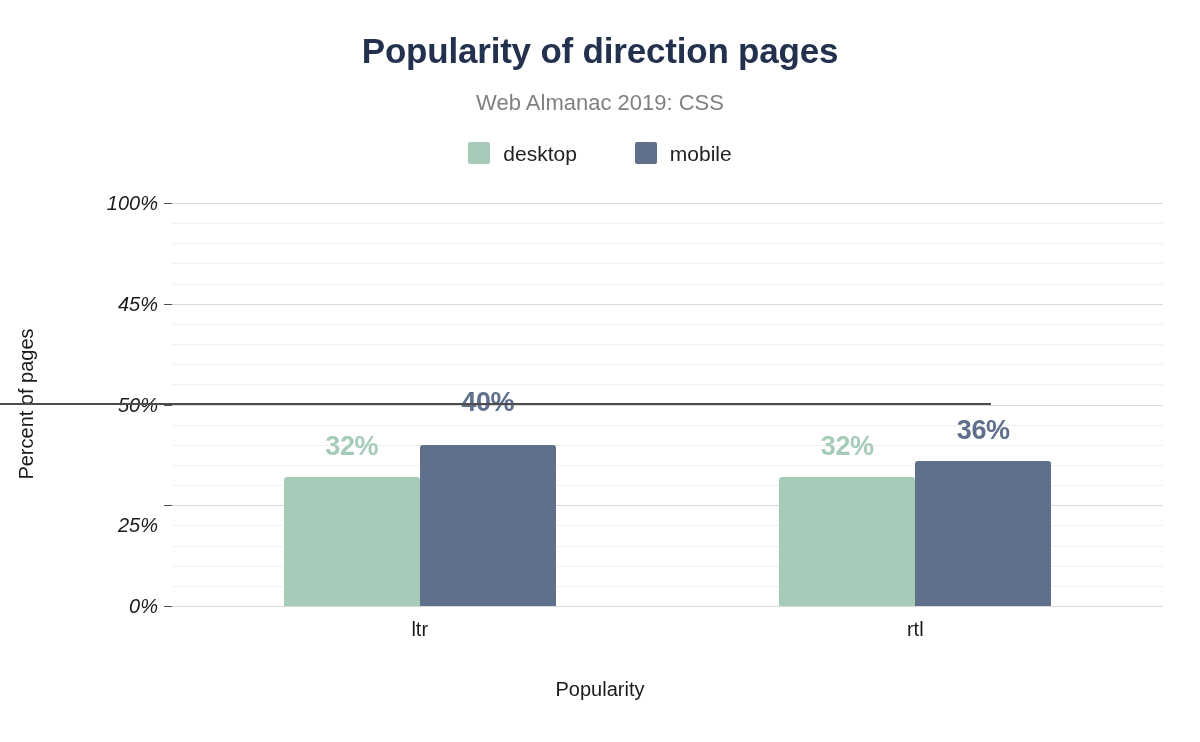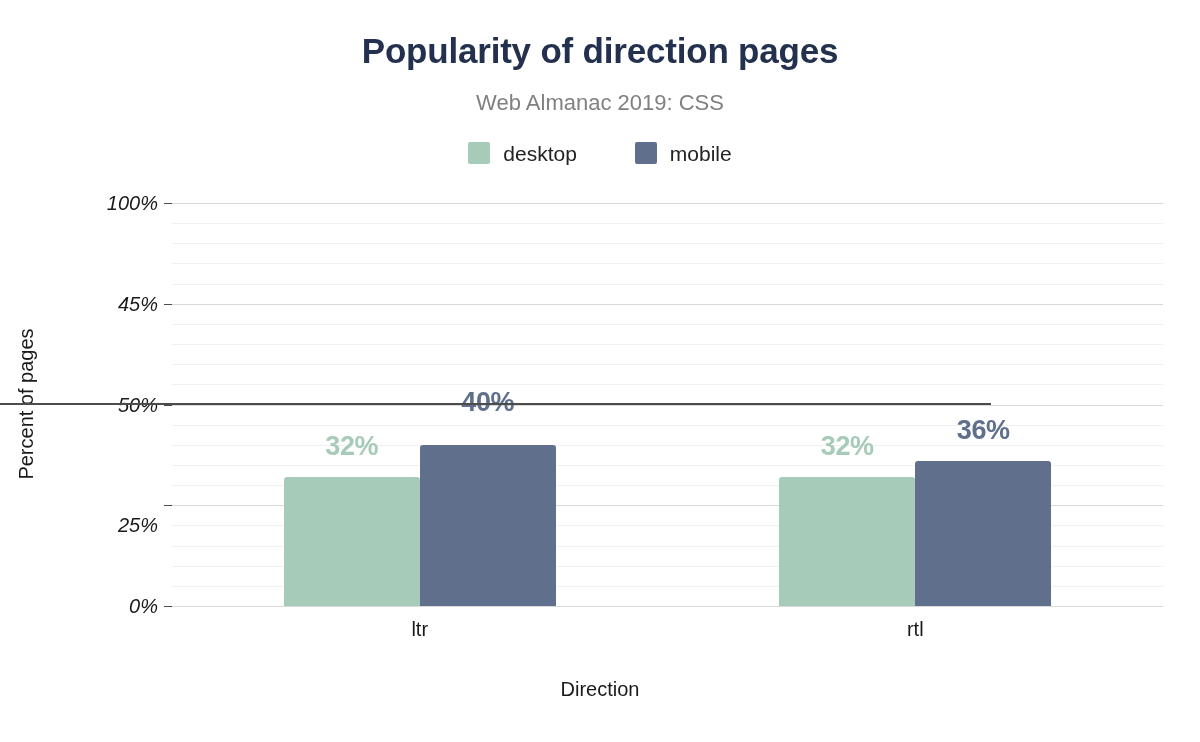--- a/index.html
+++ b/index.html
@@ -233,21 +233,21 @@
       <div class="bar-value-label" style="left: 675.25px; top: 228.04px; color: rgb(167, 203, 185);">32%</div>
       <div class="bar" style="left: 743.25px; width: 136px; height: 145.08px; background: rgb(95, 111, 140);"></div>
       <div class="bar-value-label" style="left: 811.25px; top: 211.92px; color: rgb(95, 111, 140);">36%</div>
     </div>
 </div>
 
 <div id="axis-baseline"></div>
 
 <div id="x-axis-labels"></div>
 
-<div id="x-axis-title">Direction</div>
+<div id="x-axis-title">Popularity</div>
 
 <div class="y-tick-mark" style="top: 606px; left: 164px;"></div>
 <div class="y-tick-mark" style="top: 505.25px; left: 164px;"></div>
 <div class="y-tick-mark" style="top: 404.5px; left: 164px;"></div>
 <div class="y-tick-mark" style="top: 303.75px; left: 164px;"></div>
 <div class="y-tick-mark" style="top: 203px; left: 164px;"></div>
 <div class="x-tick-label" style="left: 419.75px;">ltr</div>
 <div class="x-tick-label" style="left: 915.25px;">rtl</div>
 
 </body></html>

